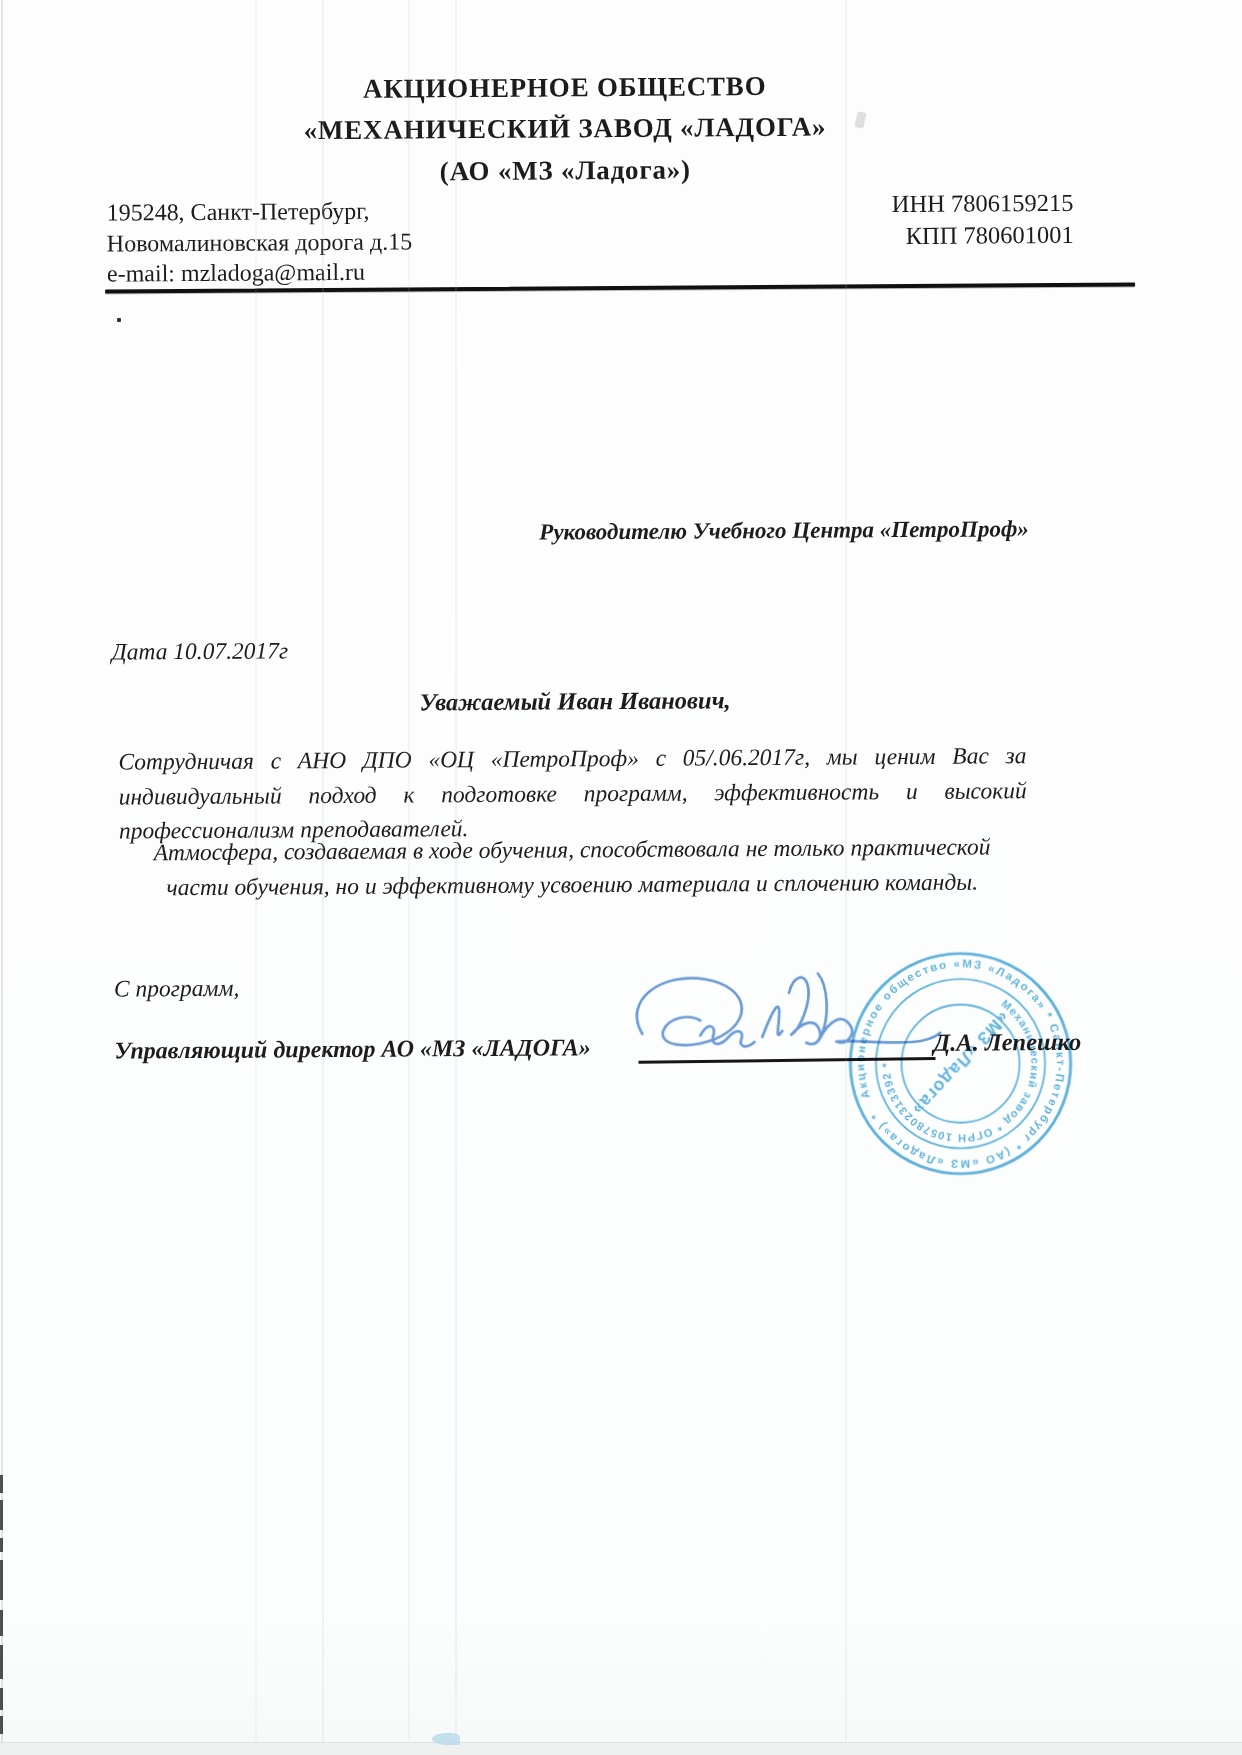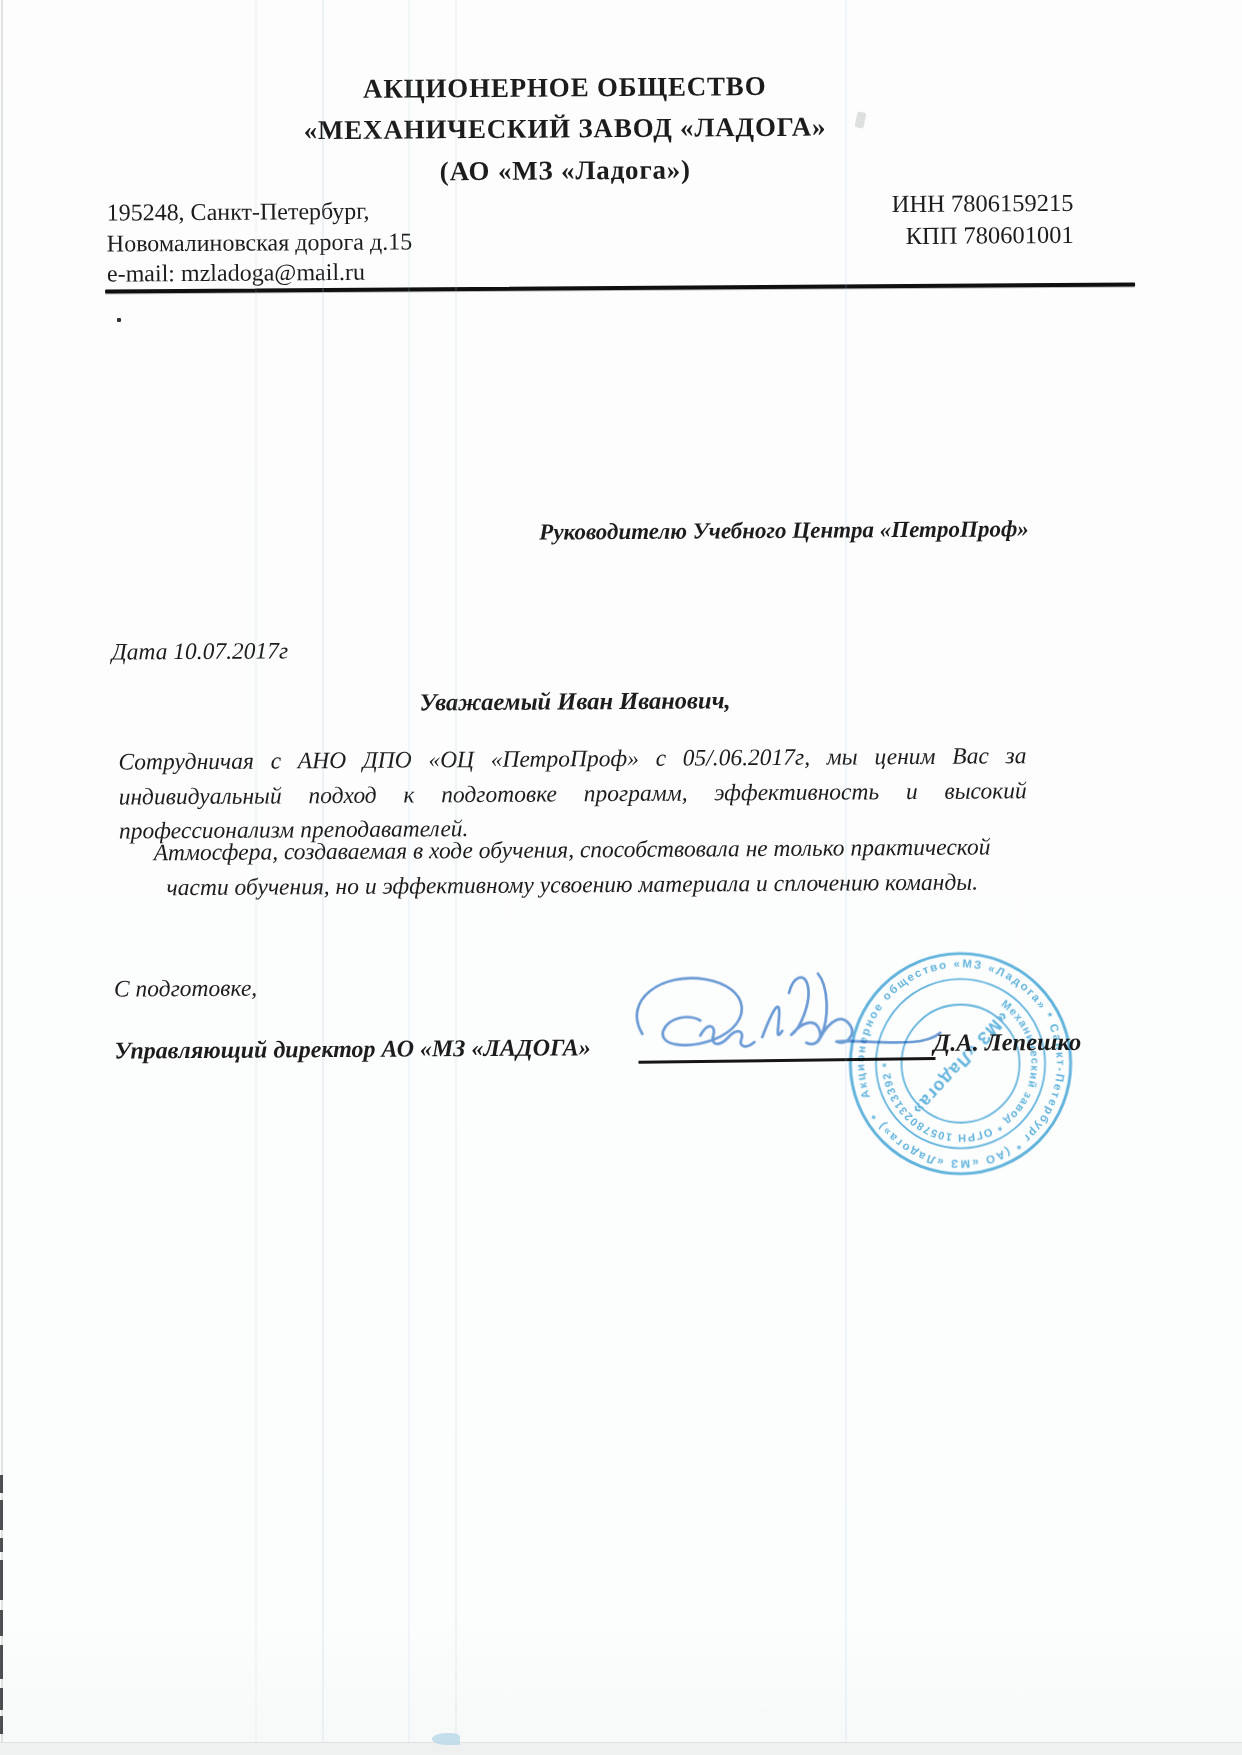--- a/index.html
+++ b/index.html
@@ -81,21 +81,21 @@
 
     <div class="abs rule"></div>
 
     <div class="abs recipient">Руководителю Учебного Центра «ПетроПроф»</div>
     <div class="abs dateline">Дата 10.07.2017г</div>
     <div class="abs salutation">Уважаемый Иван Иванович,</div>
 
     <p class="para p1">Сотрудничая с АНО ДПО «ОЦ «ПетроПроф» с 05/.06.2017г, мы ценим Вас за индивидуальный подход к подготовке программ, эффективность и высокий профессионализм преподавателей.</p>
     <p class="para p2">Атмосфера, создаваемая в ходе обучения, способствовала не только практической части обучения, но и эффективному усвоению материала и сплочению команды.</p>
 
-    <div class="abs regards">С подготовке,</div>
+    <div class="abs regards">С программ,</div>
     <div class="abs sig-title">Управляющий директор АО «МЗ «ЛАДОГА»</div>
     <div class="abs sig-line"></div>
     <div class="abs sig-name">Д.А. Лепешко</div>
 
     <svg class="signature-svg" width="340" height="115" viewBox="0 0 340 115">
       <path d="
         M 40 74
         C 20 40, 60 12, 104 20
         C 148 28, 152 64, 112 80
         C 84 90, 56 86, 61 71

